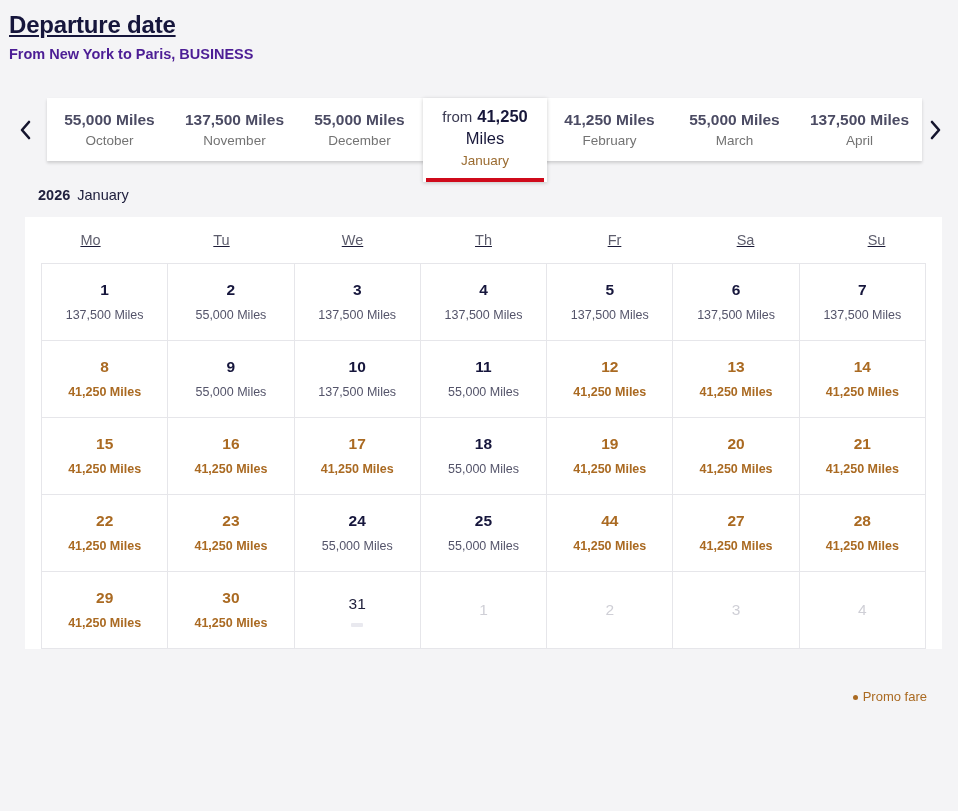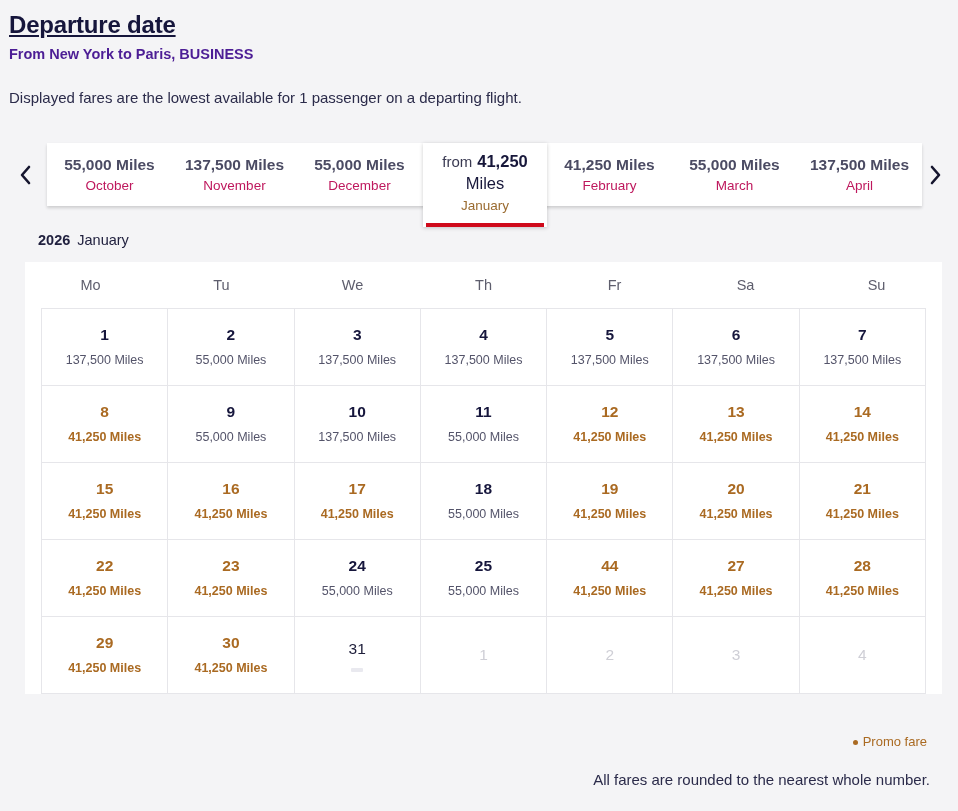--- a/index.html
+++ b/index.html
@@ -95,21 +95,21 @@
   }
   .month-tab .miles {
     font-size: 15.5px;
     font-weight: bold;
     color: #4b4b63;
     line-height: 20px;
     white-space: nowrap;
   }
   .month-tab .month-name {
     font-size: 13.5px;
-    color: #be185d;
+    color: #737373;
     line-height: 18px;
     margin-top: 2px;
   }
 
   
   .month-tab-active {
     position: absolute;
     left: 376px;
     top: 0px;
     width: 124px;
@@ -182,20 +182,21 @@
     position: relative;
     margin: 12px 16px 0 25px;
     background: #ffffff;
     padding: 0;
   }
   .weekday-row {
     display: grid;
     grid-template-columns: repeat(7, 1fr);
     height: 46px;
     align-items: center;
+    text-decoration: underline;
   }
   .weekday {
     text-align: center;
     font-size: 14.5px;
     color: #5e5e6d;
     font-weight: normal;
   }
   .weeks {
     margin: 0 16px 0 16px;
     border-top: 1px solid #e6e6ea;
@@ -282,21 +283,20 @@
 </style>
 </head>
 <body>
 
 <div class="page">
 
   <div class="header">
     <h1 class="page-title">Departure date</h1>
     <div class="page-subtitle">From New York to Paris, BUSINESS</div>
   </div>
-  <div class="intro-text">Displayed fares are the lowest available for 1 passenger on a departing flight.</div>
 
   <div class="carousel">
 
     <div class="carousel-arrow arrow-left">
       <span>
         <svg width="13" height="20" viewBox="0 0 13 20" aria-hidden="true">
           <polyline points="10,2 3,10 10,18" fill="none" stroke="#15152e" stroke-width="2.6" stroke-linecap="round" stroke-linejoin="round"></polyline>
         </svg>
       </span>
     </div>
@@ -517,15 +517,14 @@
           </div>
         </div>
       </div>
   </div>
 
   <div class="footer">
     <div class="promo-legend">
       <span class="dot"></span><span>Promo fare</span>
     </div>
   </div>
-  <div class="rounding-note">All fares are rounded to the nearest whole number.</div>
 
 </div>
 
 </body></html>

